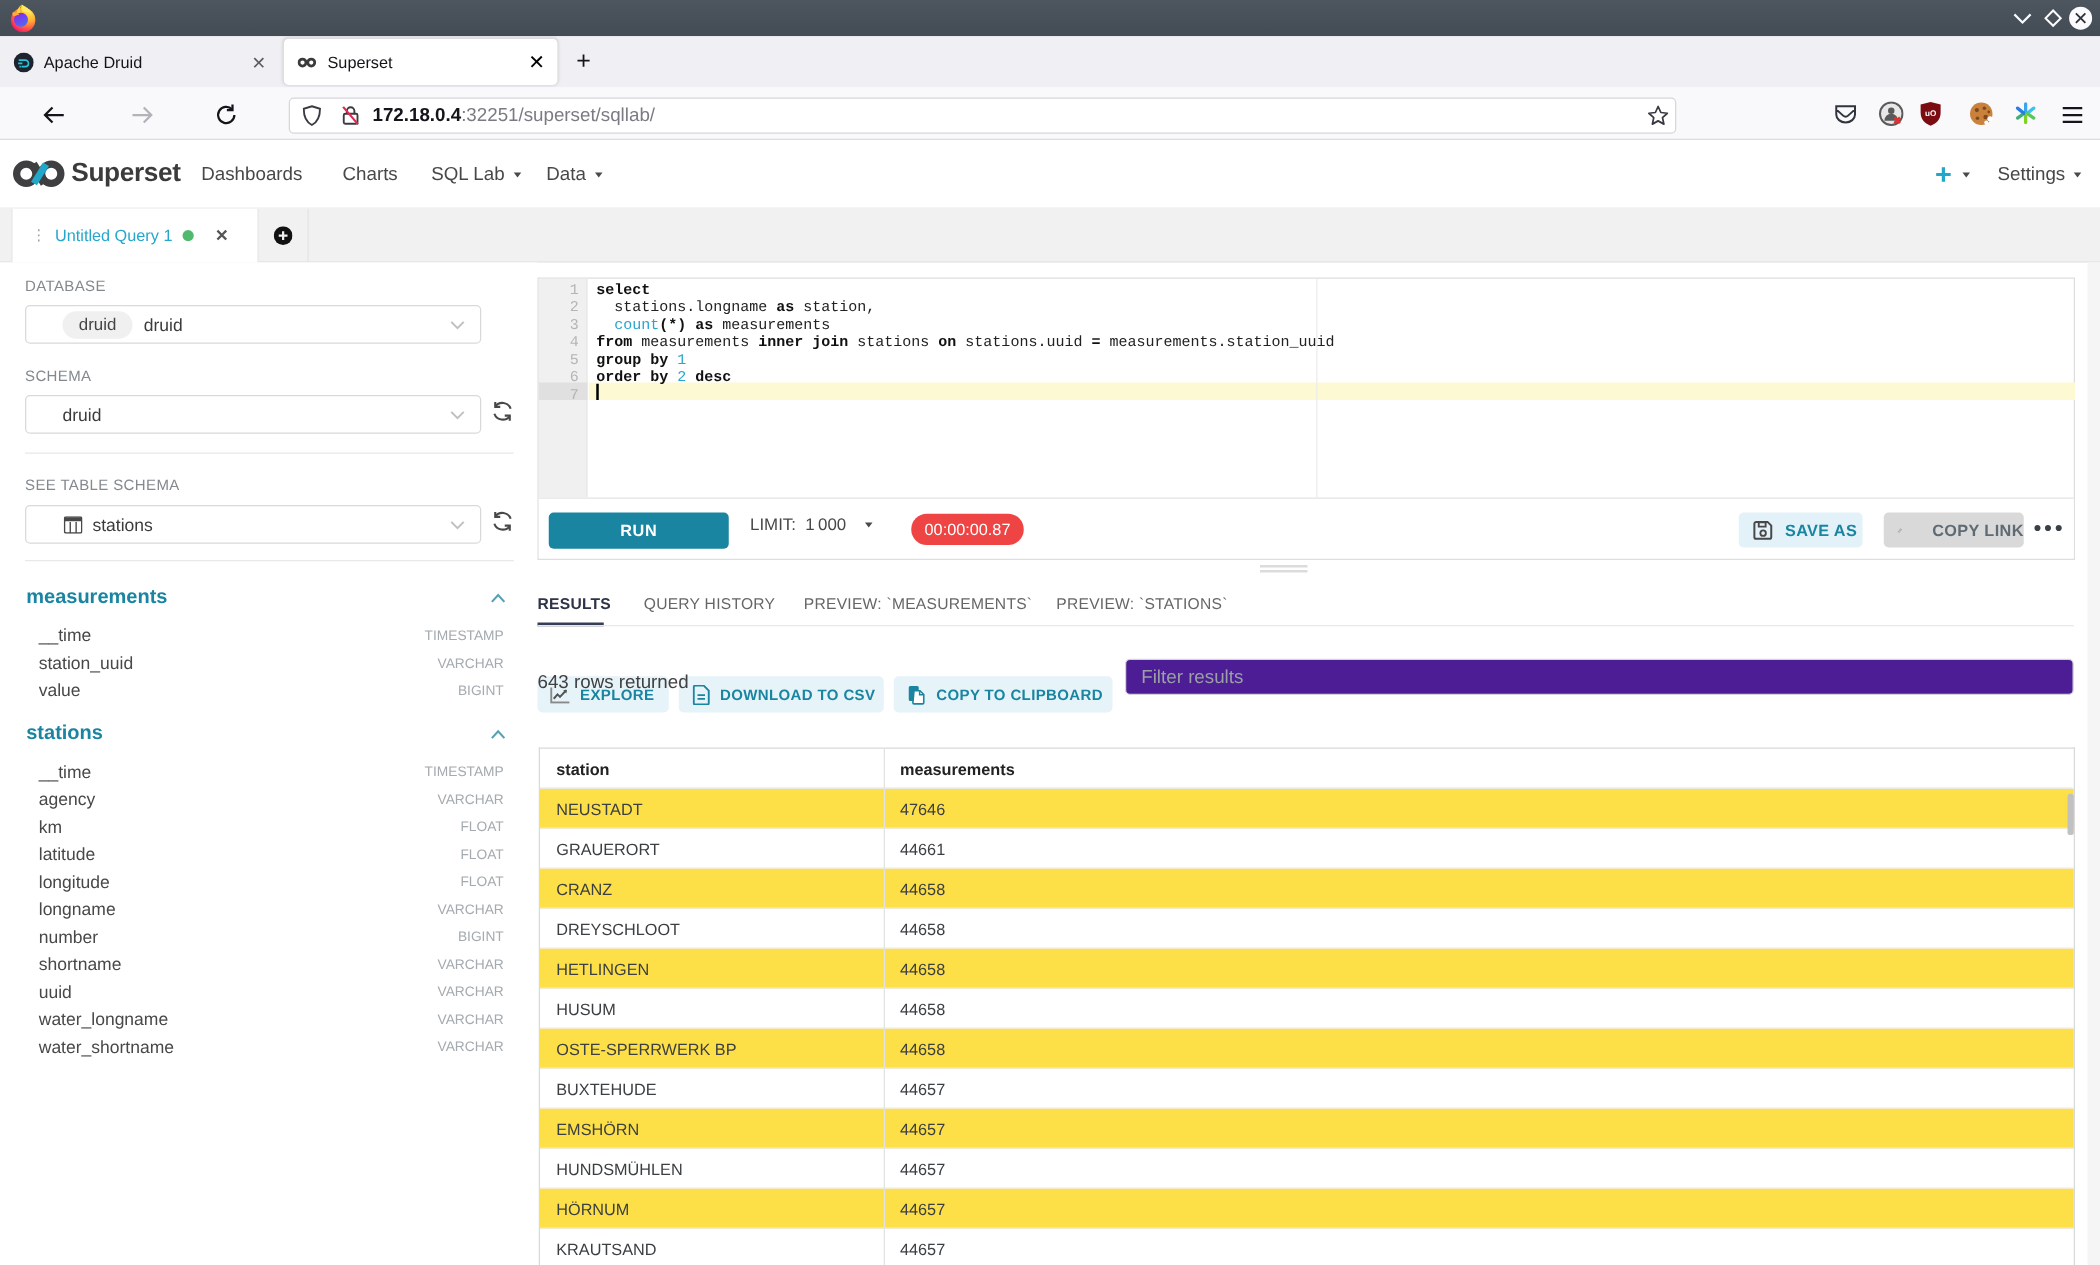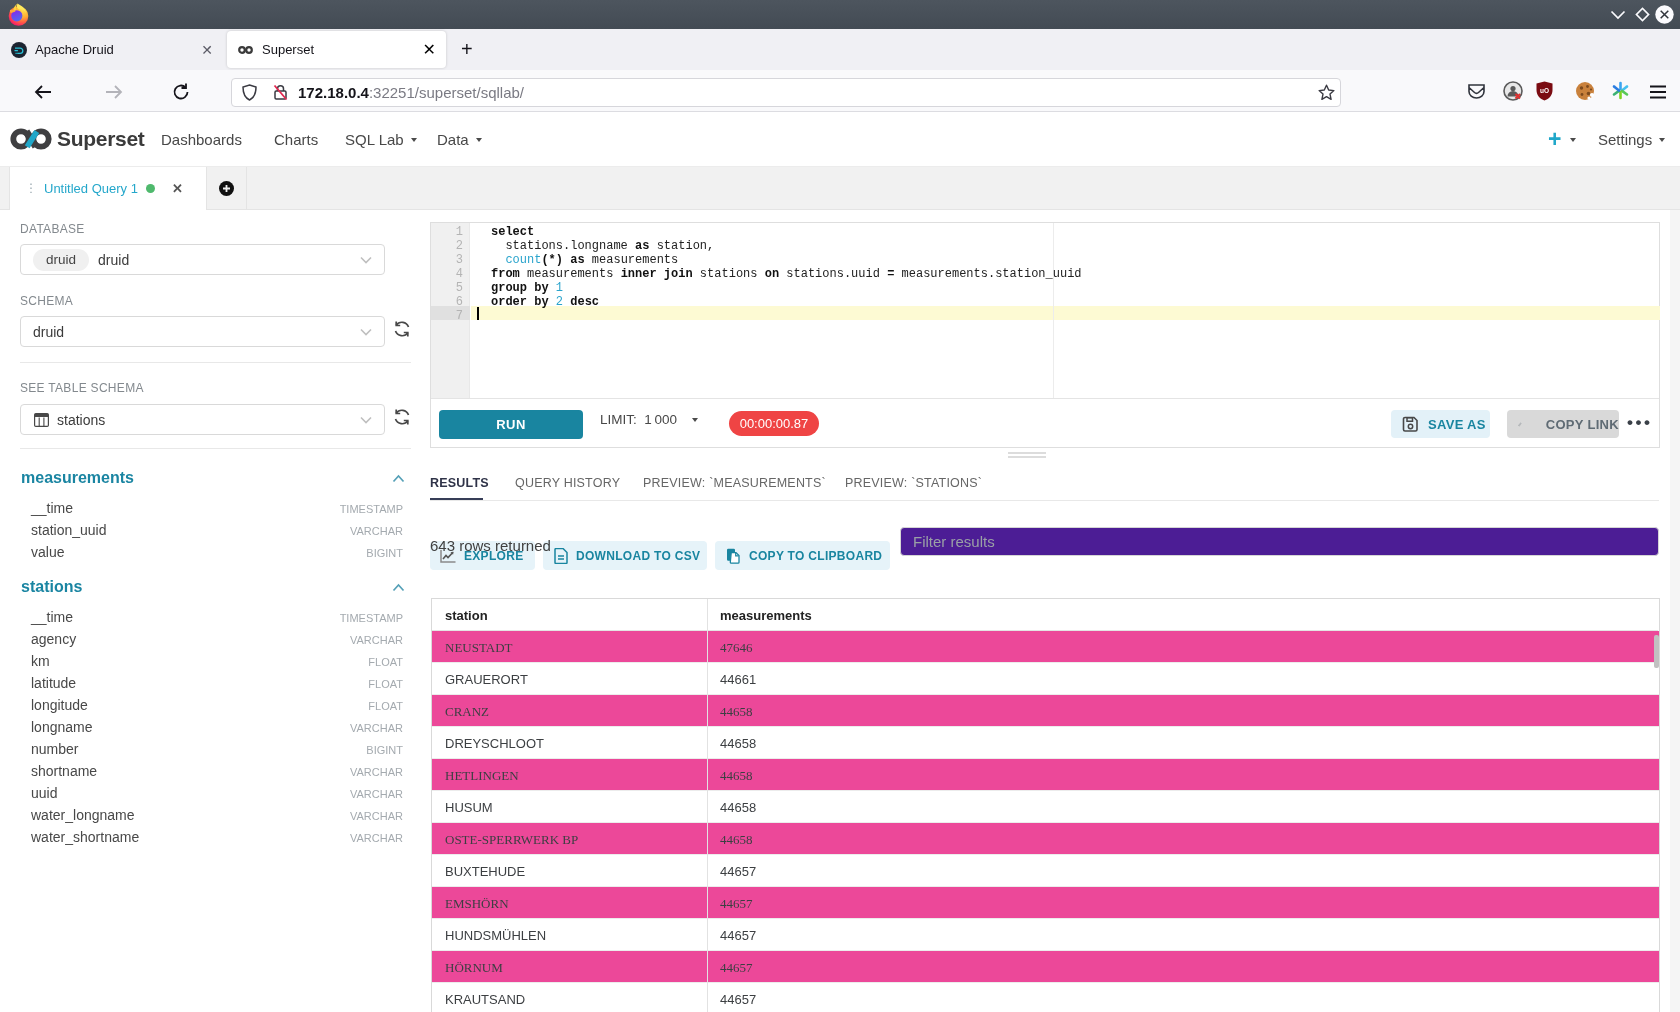--- a/index.html
+++ b/index.html
@@ -28,32 +28,32 @@
   .caret { display:inline-block; width:0; height:0; border-left:3.5px solid transparent; border-right:3.5px solid transparent; border-top:4.5px solid #4a4a4a; margin-left:3px; }
   #qtabrow { position:absolute; left:0; top:167px; width:1680px; height:43px; background:#f1f1f1; border-bottom:1px solid #e4e4e4; }
   #qtab { position:absolute; left:9px; top:0; width:198px; height:43px; background:#fff;
     border-left:1px solid #e4e4e4; border-right:1px solid #e4e4e4; display:flex; align-items:center; }
   #qtab-plus { position:absolute; left:207px; top:0; width:40px; height:43px; border-right:1px solid #e4e4e4;
     display:flex; align-items:center; justify-content:center; }
   
   #sidebar { position:absolute; left:0; top:210px; width:430px; height:802px; background:#fff; }
   .sb-label { position:absolute; left:20px; font-size:12px; color:#83898e; letter-spacing:0.3px; }
   .sb-select { position:absolute; left:20px; width:365px; height:31px; border:1px solid #d9d9d9; border-radius:4px;
-    background:#fff; display:flex; align-items:center; font-size:14px; color:#3b3b3b; }
+    background:#fff; display:flex; align-items:center; font-size:14px; color:#3b3b3b;padding-left:17px; }
   .sb-chevron { position:absolute; right:12px; color:#bfbfbf; }
   .refresh { position:absolute; left:393px; width:18px; height:18px; }
   .sb-divider { position:absolute; left:20px; width:391px; border-top:1px solid #e8e8e8; }
   .schema-h { position:absolute; left:21px; font-size:16px; font-weight:bold; color:#1a85a2; }
   .col-row { position:absolute; left:31px; right:27px; height:22px; font-size:14px; color:#484848; }
   .col-row .typ { float:right; font-size:11px; color:#a4aaaf; margin-top:3px; }
   
   #editorbox { position:absolute; left:430px; top:222px; width:1230px; height:226px; border:1px solid #dedede; background:#fff; }
   #gutter { position:absolute; left:0; top:0; width:39px; height:175px; background:#f0f0f0; border-right:1px solid #e8e8e8; }
   .gnum { position:absolute; right:6px; width:30px; text-align:right; font-family:"Liberation Mono",monospace; font-size:12px; color:#b4b4b4; }
-  .codeline { position:absolute; left:60px; font-family:"Liberation Mono",monospace; font-size:12px; color:#222; white-space:pre; }
+  .codeline { position:absolute; left:46px; font-family:"Liberation Mono",monospace; font-size:12px; color:#222; white-space:pre; }
   .kw { font-weight:bold; color:#111; }
   .fn { color:#2aa4cc; }
   #yellowline { position:absolute; left:40px; top:83px; width:1189px; height:14px; background:#fdfad3; }
   #printmargin { position:absolute; left:622px; top:0; width:1px; height:175px; background:#ececec; }
   
   #edtoolbar { position:absolute; left:0; top:175px; width:1228px; height:48px; border-top:1px solid #e4e4e4; background:#fff; }
   #runbtn { position:absolute; left:8px; top:11px; width:144px; height:29px; background:#1985a0; border-radius:4px;
     color:#fff; font-size:13px; font-weight:bold; text-align:center; line-height:29px; letter-spacing:0.5px; }
   #timerpill { position:absolute; left:298px; top:12px; width:90px; height:25px; background:#ef4444; border-radius:13px;
     color:#fff; font-size:13px; text-align:center; line-height:25px; }
@@ -65,21 +65,21 @@
   #rtab-border { position:absolute; left:430px; top:500px; width:1229px; height:1px; background:#e8e8e8; }
   .act-btn { position:absolute; top:541px; height:29px; background:#e6f3f9; border-radius:4px; color:#1985a0;
     font-size:12px; font-weight:bold; display:flex; align-items:center; letter-spacing:0.3px; white-space:nowrap; }
   #filterbox { position:absolute; left:900px; top:527px; width:759px; height:29px; border:1px solid #d5d5d5; border-radius:4px;
     font-size:15px; color:#9aa0a6; display:flex; align-items:center; padding-left:12px; background:#4c1d95; }
   #rowsret { position:absolute; left:430px; top:537px; font-size:15px; color:#404040; }
   
   #rtable { position:absolute; left:431px; top:598px; width:1229px; height:414px; border:1px solid #d9d9d9; border-bottom:none; background:#fff; }
   .th { position:absolute; top:0; height:32px; font-weight:bold; font-size:13px; color:#222; display:flex; align-items:center; }
   .tr { position:absolute; left:0; width:1227px; height:32px; border-bottom:1px solid #ececec; }
-  .tr.odd { background:#ec4899;font-family:Liberation Serif, serif; }
+  .tr.odd { background:#fde047; }
   .td1 { position:absolute; left:13px; top:9px; font-size:13px; color:#3c3f42; }
   .td2 { position:absolute; left:288px; top:9px; font-size:13px; color:#3c3f42; }
   #colborder { position:absolute; left:275px; top:0; width:1px; height:413px; background:#e2e2e2; z-index:5; }
   #scrollstrip { position:absolute; left:1670px; top:210px; width:10px; height:802px; background:#f5f5f5; }
 </style>
 </head>
 <body>
 <div id="titlebar">
   <svg class="abs" style="left:7px;top:2px" width="24" height="24" viewBox="0 0 24 24">
     <defs>

